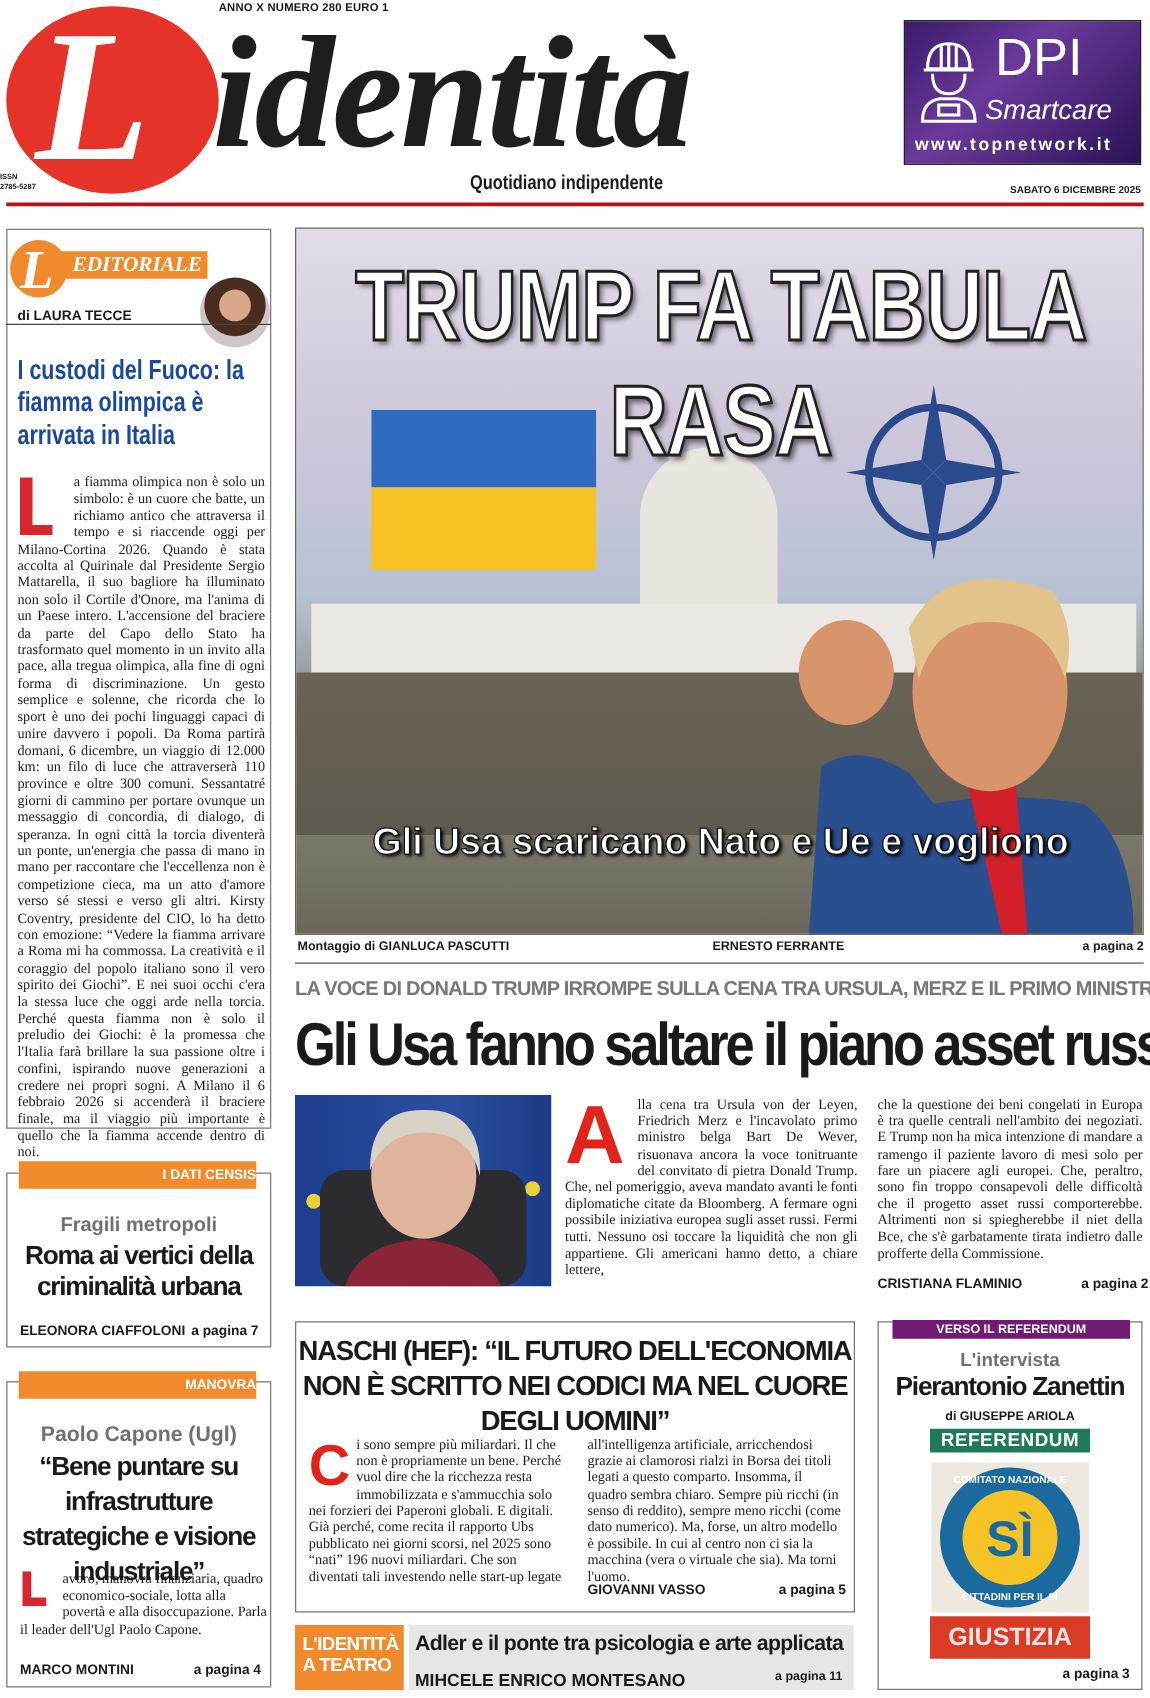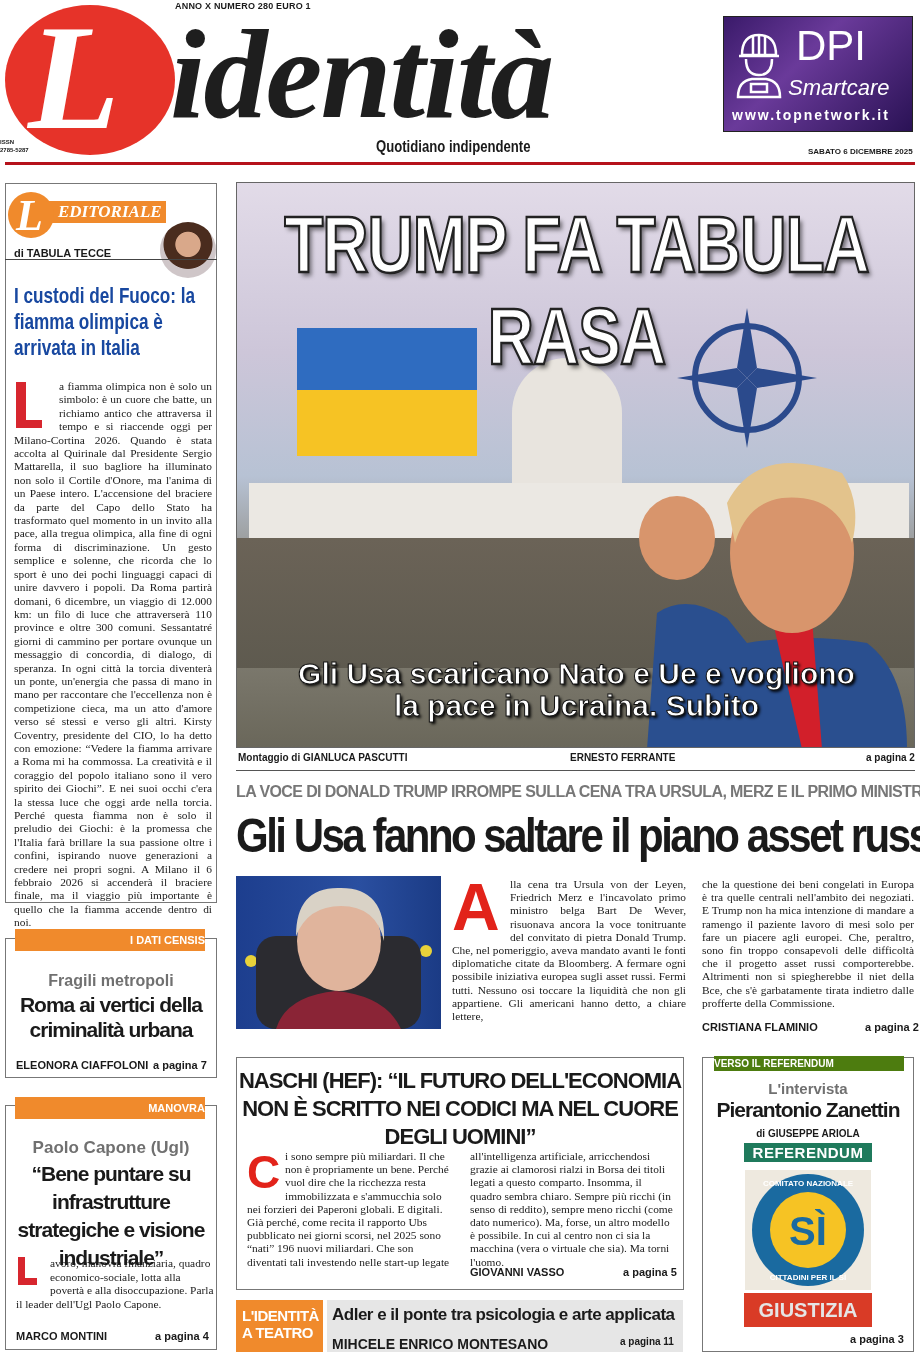--- a/index.html
+++ b/index.html
@@ -101,21 +101,21 @@
   <div class="ad-url">www.topnetwork.it</div>
 </div>
 
 <div class="abs box ed-box"></div>
 <div class="abs ed-badge">
   <div class="bar">EDITORIALE</div>
   <div class="circ"></div>
   <div class="L">L</div>
 </div>
 <div class="abs ed-photo"></div>
-<div class="abs ed-author">di TABULA TECCE</div>
+<div class="abs ed-author">di LAURA TECCE</div>
 <div class="abs ed-rule"></div>
 <div class="abs ed-title cond" style="transform:scaleX(.78);width:250px;font-size:22px;line-height:26px">I custodi del Fuoco: la fiamma olimpica è arrivata in Italia</div>
 <div class="abs ed-text">
   <span class="drop"><svg width="30" height="50" viewBox="0 0 30 50">
         <path d="M2 2h10v38h16v8H2z" fill="#d7262e"></path>
       </svg></span><span>a fiamma olimpica non è solo un simbolo: è un cuore che batte, un richiamo antico che attraversa il tempo e si riaccende oggi per Milano-Cortina 2026. Quando è stata accolta al Quirinale dal Presidente Sergio Mattarella, il suo bagliore ha illuminato non solo il Cortile d'Onore, ma l'anima di un Paese intero. L'accensione del braciere da parte del Capo dello Stato ha trasformato quel momento in un invito alla pace, alla tregua olimpica, alla fine di ogni forma di discriminazione. Un gesto semplice e solenne, che ricorda che lo sport è uno dei pochi linguaggi capaci di unire davvero i popoli. Da Roma partirà domani, 6 dicembre, un viaggio di 12.000 km: un filo di luce che attraverserà 110 province e oltre 300 comuni. Sessantatré giorni di cammino per portare ovunque un messaggio di concordia, di dialogo, di speranza. In ogni città la torcia diventerà un ponte, un'energia che passa di mano in mano per raccontare che l'eccellenza non è competizione cieca, ma un atto d'amore verso sé stessi e verso gli altri. Kirsty Coventry, presidente del CIO, lo ha detto con emozione: “Vedere la fiamma arrivare a Roma mi ha commossa. La creatività e il coraggio del popolo italiano sono il vero spirito dei Giochi”. E nei suoi occhi c'era la stessa luce che oggi arde nella torcia. Perché questa fiamma non è solo il preludio dei Giochi: è la promessa che l'Italia farà brillare la sua passione oltre i confini, ispirando nuove generazioni a credere nei propri sogni. A Milano il 6 febbraio 2026 si accenderà il braciere finale, ma il viaggio più importante è quello che la fiamma accende dentro di noi.</span>
 </div>
 
 <div class="abs box sec-box" style="top:938px;height:140px"></div>
 <div class="sec-label" style="top:929px">I DATI CENSIS</div>
@@ -154,21 +154,20 @@
   <svg class="abs trump" viewBox="0 0 300 306">
     <path d="M40 306 L50 170 Q80 150 120 175 L140 200 Q200 190 260 200 Q300 230 300 306Z" fill="#2a4f8f"></path>
     <path d="M165 175 L195 306 L215 306 L205 175Z" fill="#d21f2a"></path>
     <ellipse cx="185" cy="110" rx="62" ry="80" fill="#d8956c"></ellipse>
     <path d="M120 60 Q150 0 235 30 Q255 60 245 100 Q230 50 175 55 Q140 60 128 100Z" fill="#e3c38c"></path>
     <ellipse cx="70" cy="95" rx="38" ry="42" fill="#d8956c"></ellipse>
   </svg>
   <div class="abs hero-title">TRUMP FA TABULA RASA</div>
   <div class="abs hero-sub">
     <div>Gli Usa scaricano Nato e Ue e vogliono</div>
-    <div>la pace in Ucraina. Subito</div>
   </div>
 </div>
 <div class="abs hero-credit" style="left:238px">Montaggio di GIANLUCA PASCUTTI</div>
 <div class="abs hero-credit" style="left:570px">ERNESTO FERRANTE</div>
 <div class="abs hero-credit" style="left:866px">a pagina 2</div>
 
 <div class="abs main-rule"></div>
 <div class="abs main-kicker">LA VOCE DI DONALD TRUMP IRROMPE SULLA CENA TRA URSULA, MERZ E IL PRIMO MINISTRO DEL BELGIO</div>
 <div class="abs main-head">Gli Usa fanno saltare il piano asset russi</div>
 <div class="abs vdl">
@@ -204,21 +203,21 @@
 <div class="abs teatro-badge">
   <div>L'IDENTITÀ</div>
   <div>A TEATRO</div>
 </div>
 <div class="abs teatro-bar"></div>
 <div class="abs cond" style="left:332px;top:1305px;font-size:17px;letter-spacing:-.5px;white-space:nowrap">Adler e il ponte tra psicologia e arte applicata</div>
 <div class="abs byline" style="left:332px;top:1336px;font-size:14px">MIHCELE ENRICO MONTESANO</div>
 <div class="abs pag" style="left:620px;top:1336px;font-size:10px">a pagina 11</div>
 
 <div class="abs box ref-box"></div>
-<div class="abs" style="left:714px;top:1056px;width:190px;height:15px;background:#4d7c0f;color:#fff;font-family:'Liberation Sans',sans-serif;font-weight:bold;font-size:10px;text-align:left;line-height:15px">VERSO IL REFERENDUM</div>
+<div class="abs" style="left:714px;top:1056px;width:190px;height:15px;background:#701a75;color:#fff;font-family:'Liberation Sans',sans-serif;font-weight:bold;font-size:10px;text-align:center;line-height:15px">VERSO IL REFERENDUM</div>
 <div class="abs center cond kicker" style="left:702px;top:1080px;width:212px;font-size:15px">L'intervista</div>
 <div class="abs center cond" style="left:702px;top:1098px;width:212px;font-size:21px;letter-spacing:-1px">Pierantonio Zanettin</div>
 <div class="abs center byline" style="left:702px;top:1128px;width:212px;font-size:10px">di GIUSEPPE ARIOLA</div>
 <div class="abs ref-green">REFERENDUM</div>
 <div class="abs ref-logo">
   <svg width="126" height="120" viewBox="0 0 126 120">
     <circle cx="63" cy="60" r="56" fill="#1a6aa0"></circle>
     <circle cx="63" cy="60" r="38" fill="#f6c324"></circle>
     <text x="63" y="75" text-anchor="middle" font-family="Liberation Sans, sans-serif" font-weight="bold" font-size="40" fill="#1a6aa0">SÌ</text>
     <text x="63" y="16" text-anchor="middle" font-family="Liberation Sans, sans-serif" font-weight="bold" font-size="8" fill="#fff">COMITATO NAZIONALE</text>

